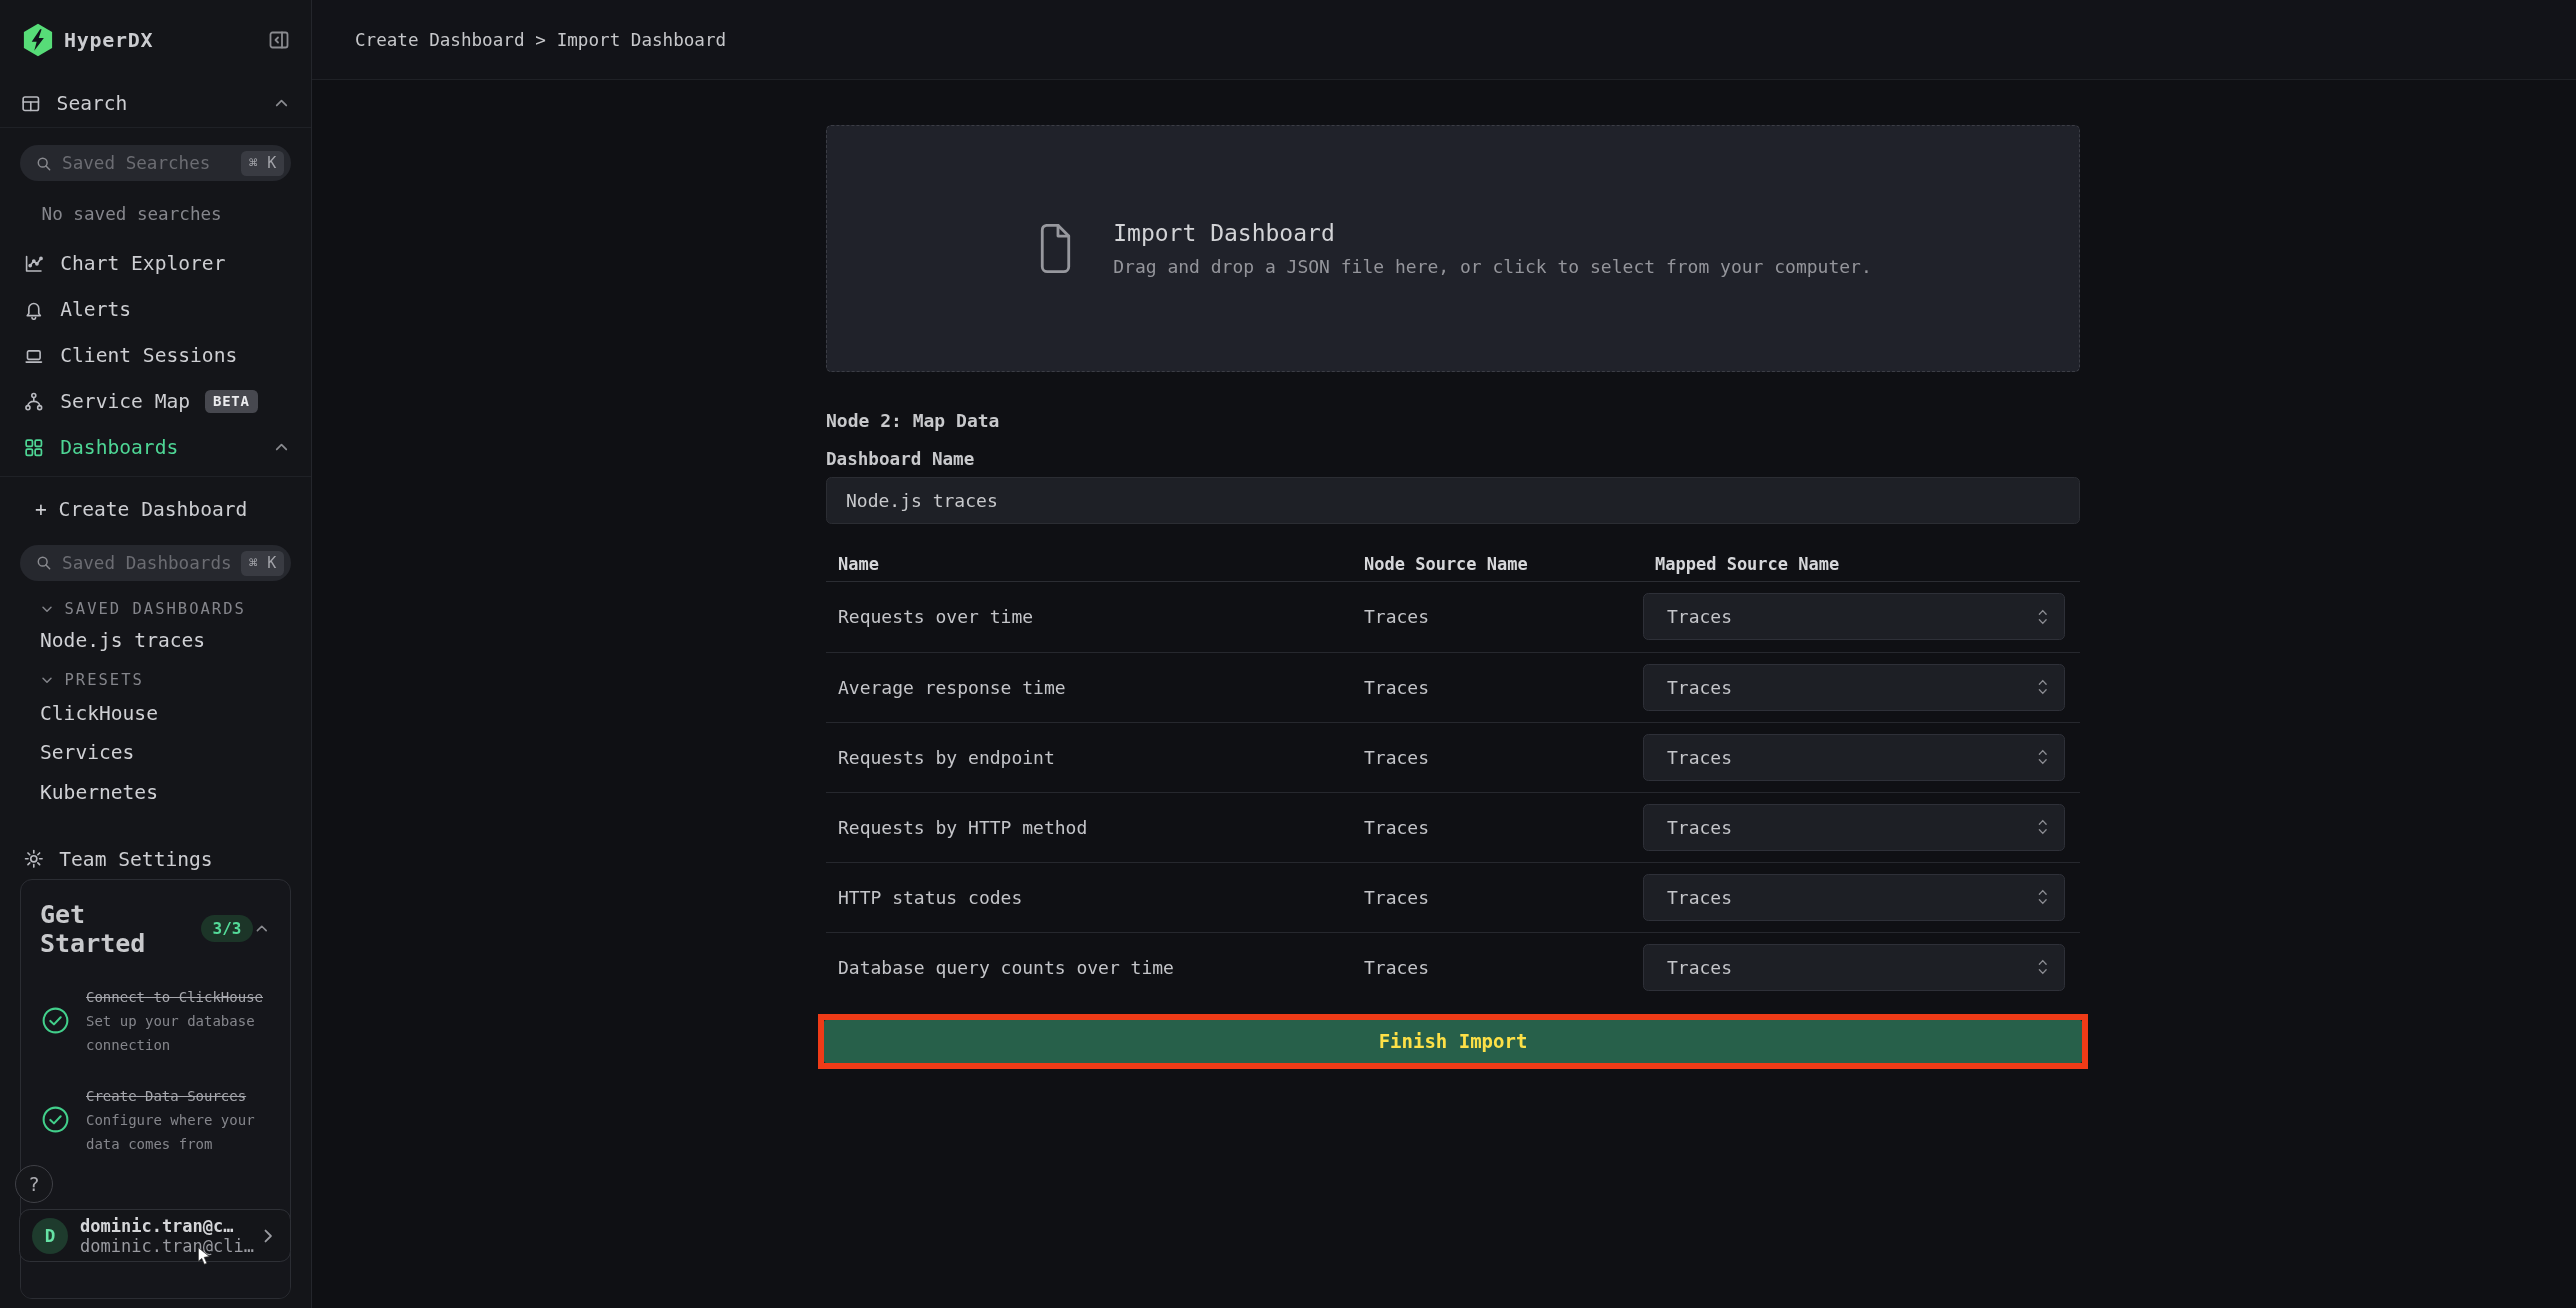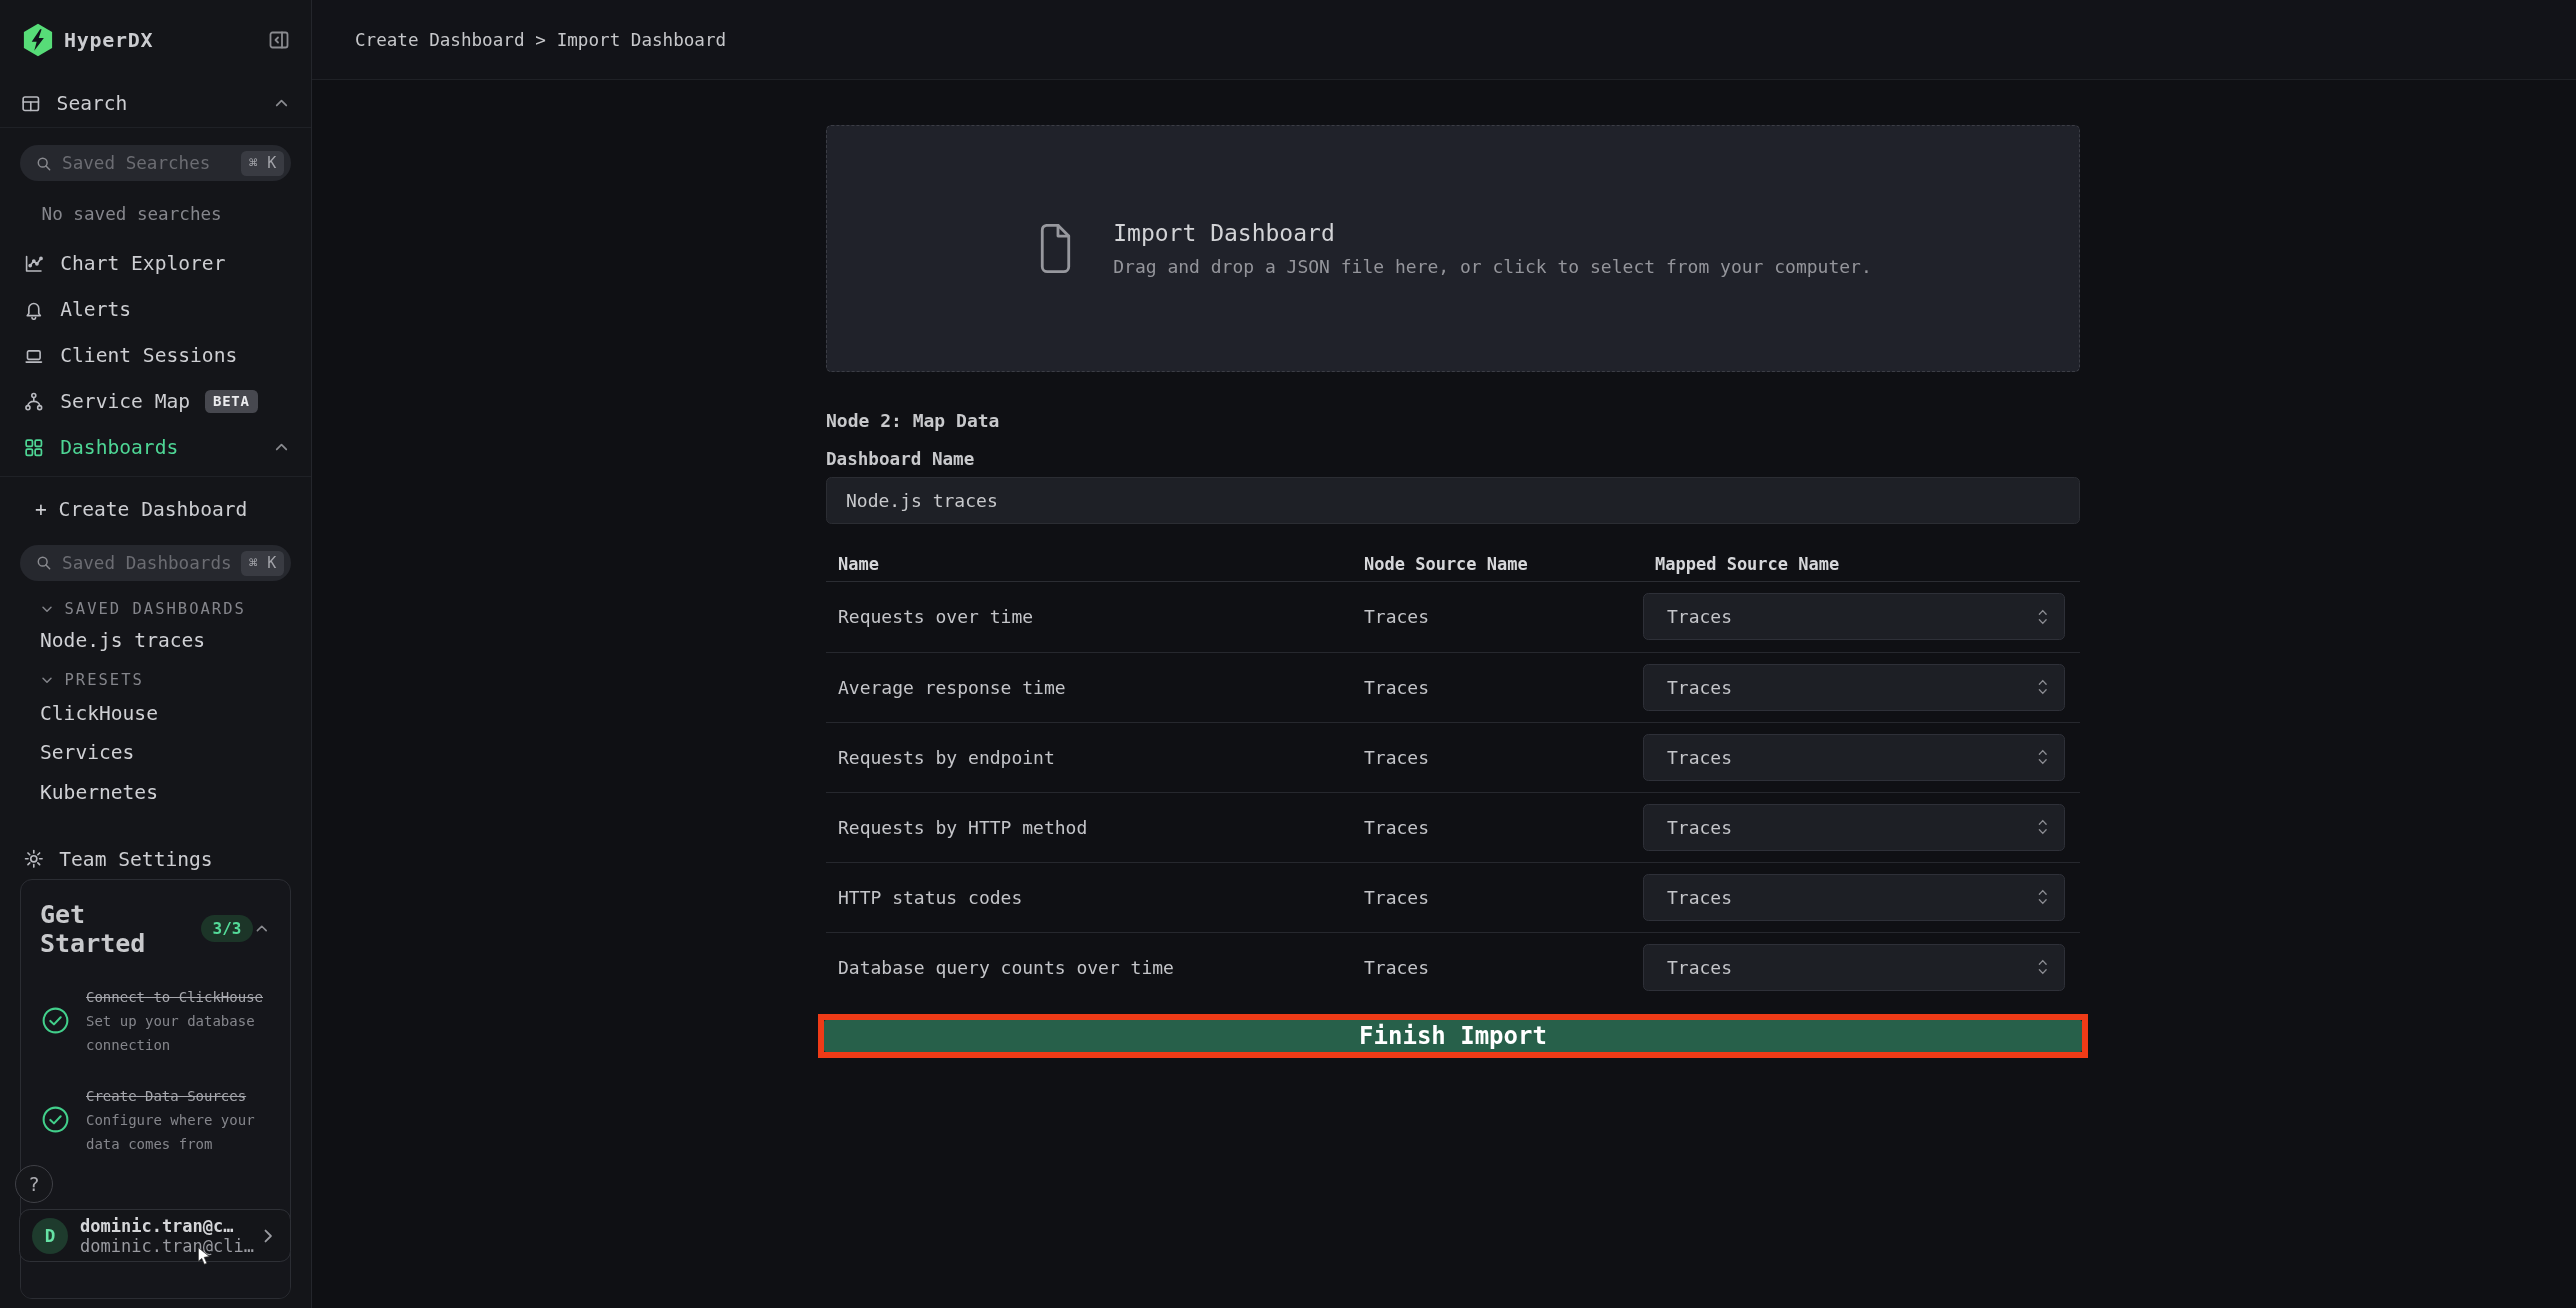--- a/index.html
+++ b/index.html
@@ -132,22 +132,22 @@
   .trow .cell { padding-left:12px; }
   .select-box {
     position:relative; width:422px; height:47px; background:#1d1f25; border:0.7px solid #2e3038;
     border-radius:5.4px; display:flex; align-items:center; padding:0 43px 0 23px;
     font-size:18px; color:#c4c5c9; cursor:pointer;
   }
   .select-box .updown { position:absolute; right:15px; top:50%; transform:translateY(-50%); color:#8b8c92; display:flex; }
 
   .annotation { margin:12px -8px 0 -8px; border:6.8px solid #ef3b17; }
   .finish-btn {
-    display:block; width:100%; height:32px; background:#27604a; color:#ffffff;
-    font-size:24px; font-weight:bold; border:none; border-radius:2px; cursor:pointer;
+    display:block; width:100%; height:43px; background:#27604a; color:#fde047;
+    font-size:19px; font-weight:bold; border:none; border-radius:2px; cursor:pointer;
     font-family:"DejaVu Sans Mono","Liberation Mono",monospace;
   }
 
   .cursor { position:absolute; left:197px; top:1247px; z-index:9; pointer-events:none; }
 </style>
 </head>
 <body>
 
 <div class="app">
 

